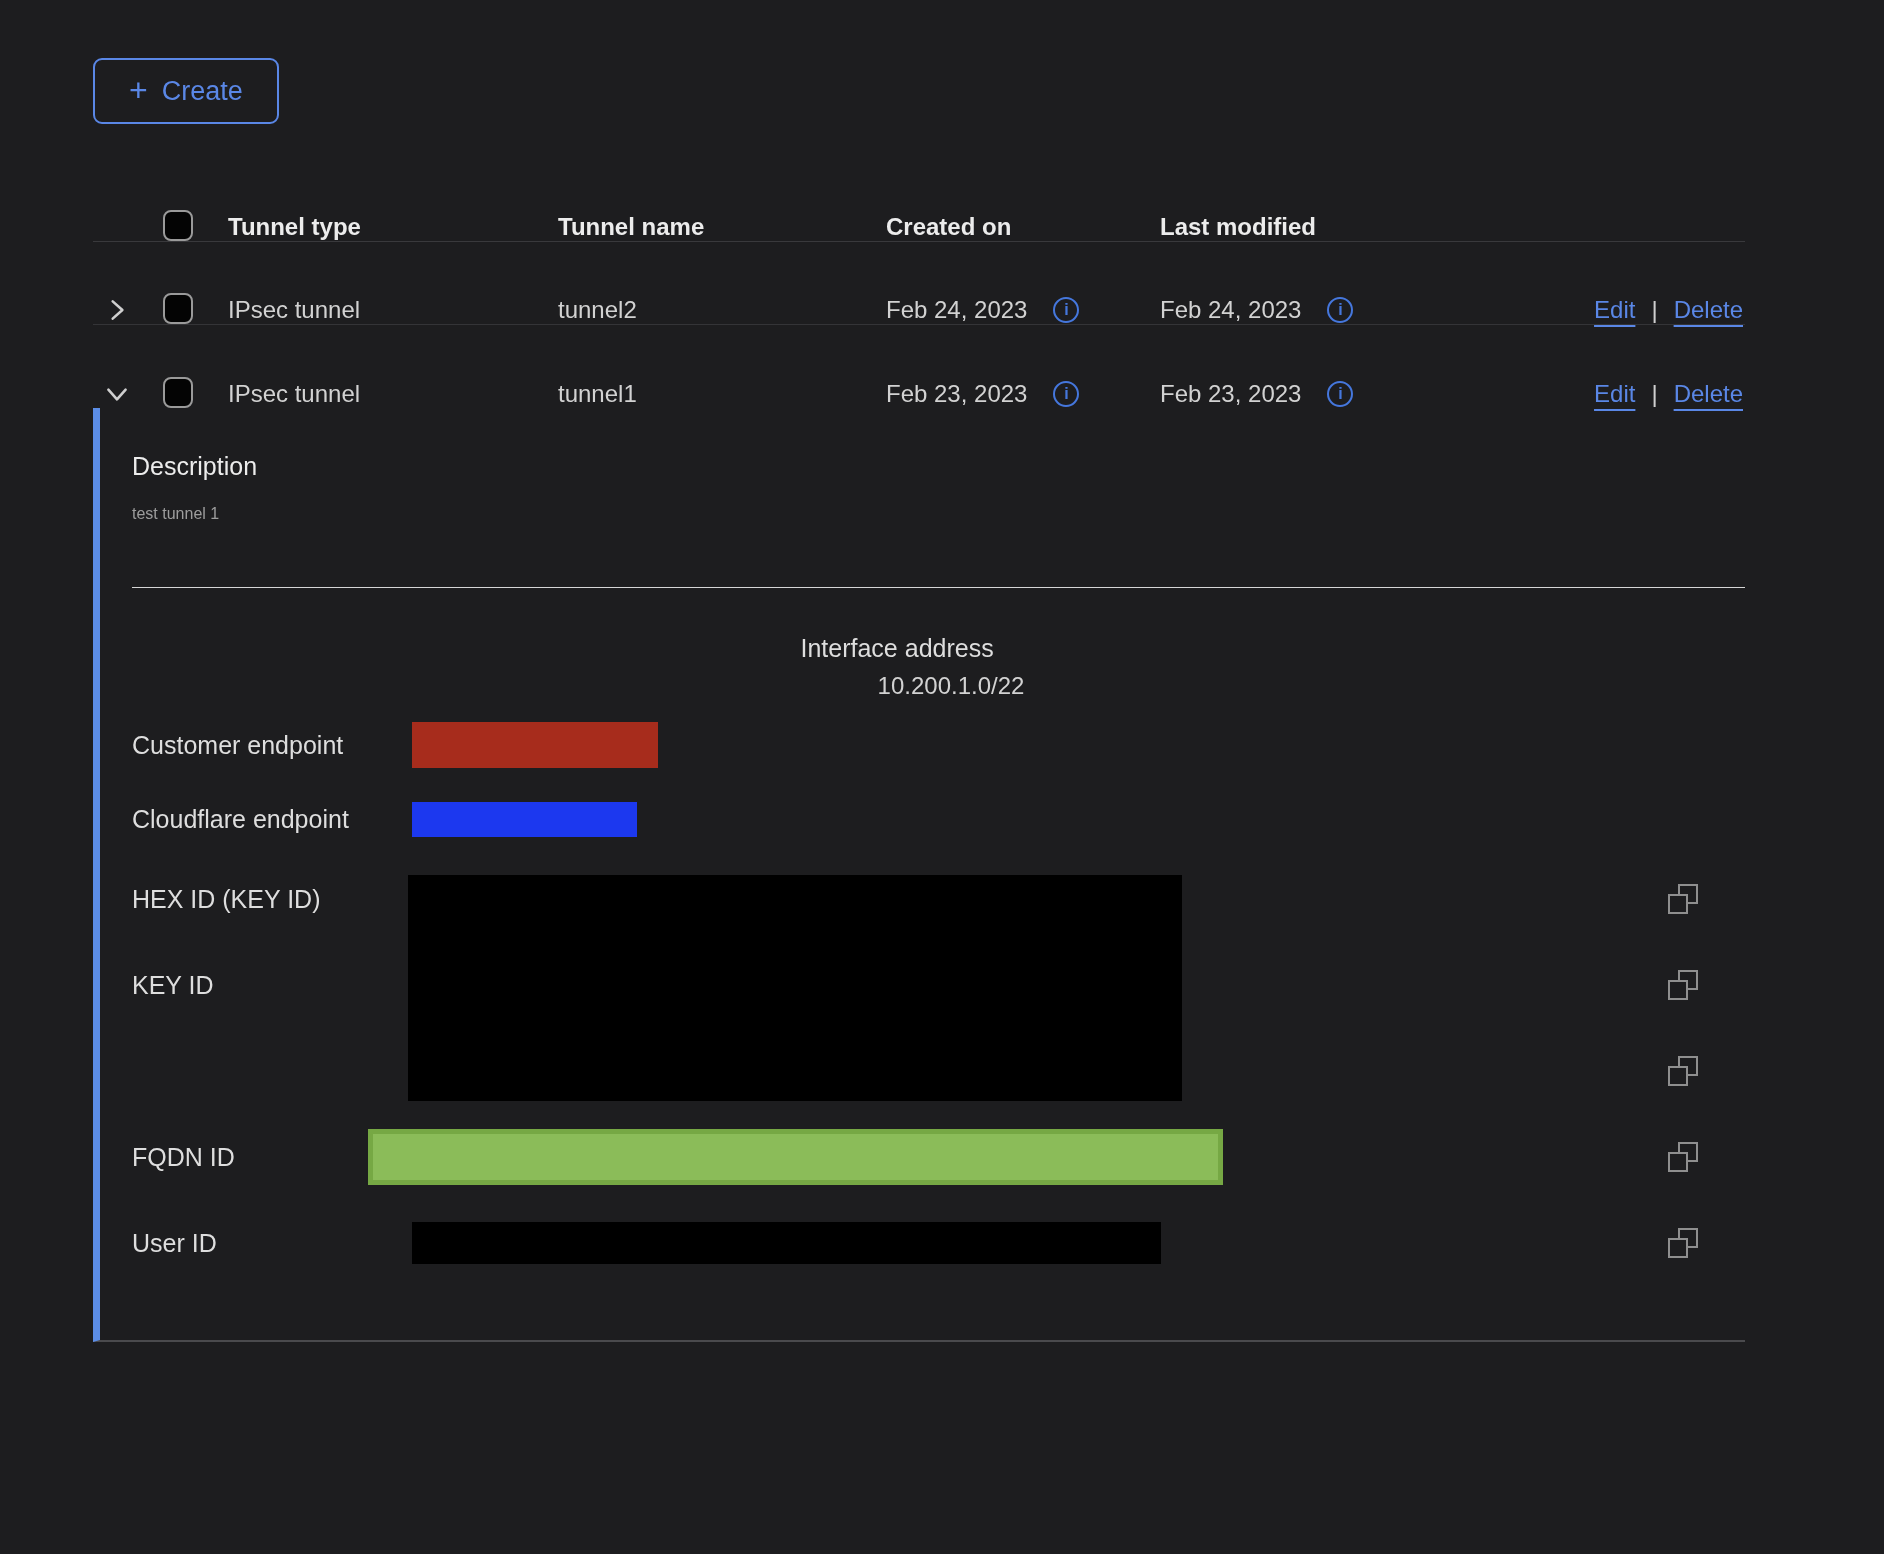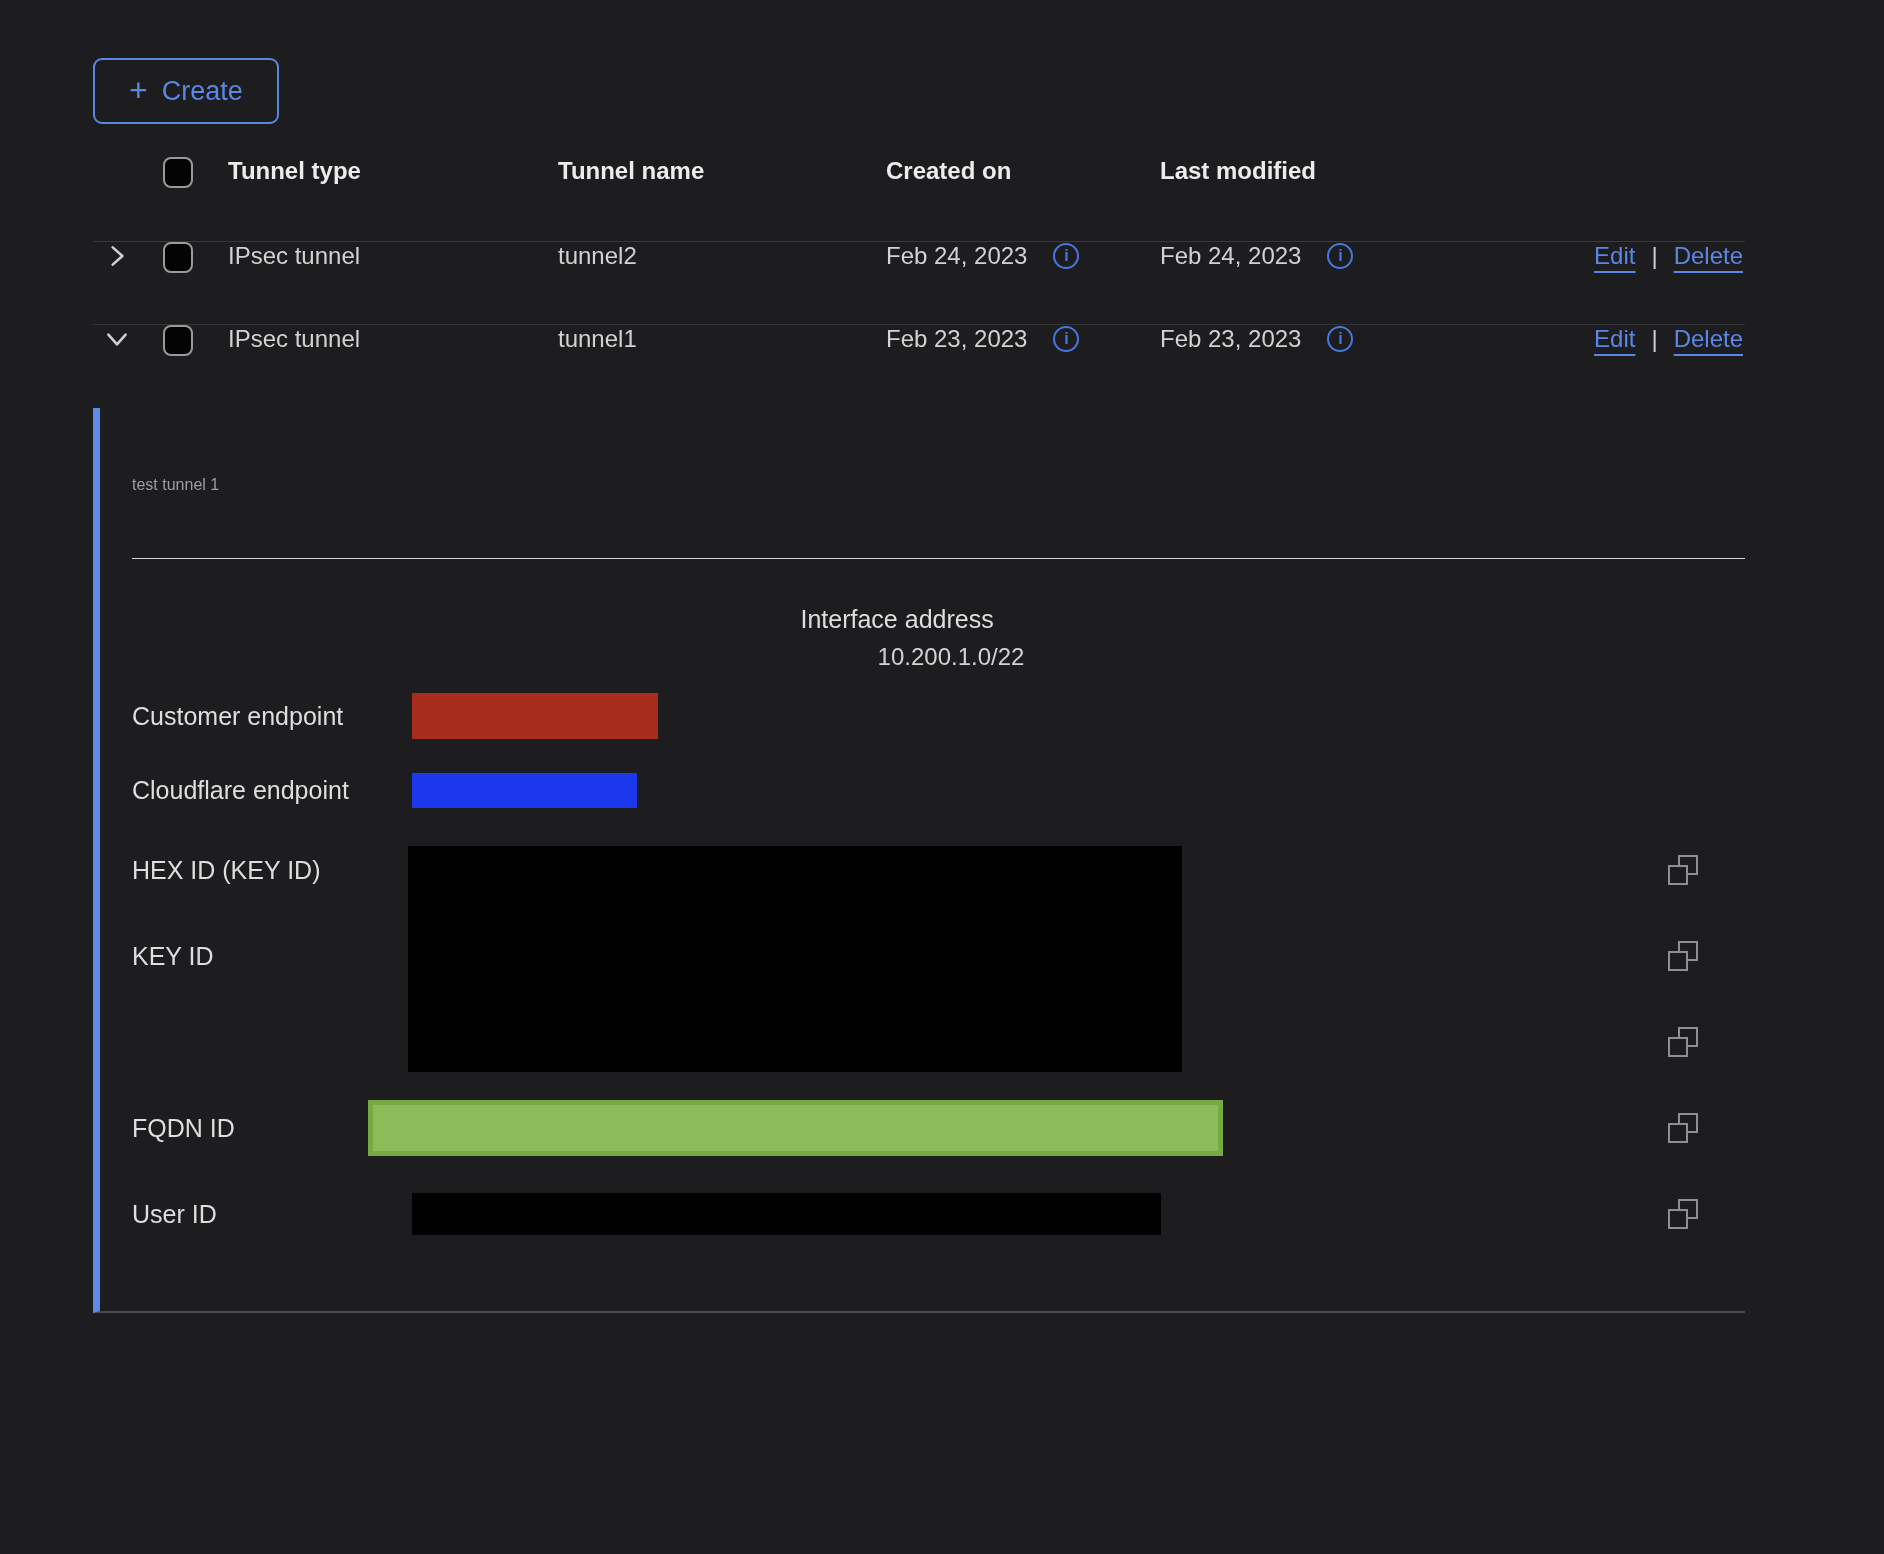--- a/index.html
+++ b/index.html
@@ -25,21 +25,21 @@
     height:66px; padding:0 34px; background:transparent;
     border:2px solid var(--c-blue); border-radius:9px;
     color:var(--c-blue); font-size:27px; cursor:pointer;
     font-family:inherit;
   }
   .create-btn .plus{ font-size:32px; font-weight:300; line-height:1; margin-top:-3px; }
 
   
   .tbl{ margin-top:33px; }
   .t-row{
-    display:flex; align-items:flex-start; height:83px;
+    display:flex; align-items:flex-end; height:83px;
   }
   .t-head{ height:85px; border-bottom:1px solid var(--c-dividerDark); color:var(--c-textPrimary); font-weight:700; }
   .t-body-row{ border-bottom:1px solid #343437; color:var(--c-textSecondary); }
   .t-body-row.expanded{ border-bottom:none; }
   .col-exp{ width:70px; display:flex; align-items:center; padding-left:10px; flex-shrink:0; }
   .col-chk{ width:65px; flex-shrink:0; display:flex; align-items:center; }
   .col-type{ width:330px; flex-shrink:0; }
   .col-name{ width:328px; flex-shrink:0; }
   .col-created{ width:274px; flex-shrink:0; display:flex; align-items:center; gap:26px; }
   .col-modified{ width:333px; flex-shrink:0; display:flex; align-items:center; gap:26px; }
@@ -194,20 +194,21 @@
       </div>
       <div class="col-actions">
         <span class="link">Edit</span>
         <span class="pipe">|</span>
         <span class="link">Delete</span>
       </div>
     </div>
 
     <div class="panel">
 
+      <div class="desc-label">Description</div>
       <div class="desc-value">test tunnel 1</div>
 
 
       <div class="panel-divider"></div>
 
       <div class="detail-row row-interface">
         <div class="detail-label">Interface address</div>
         <div class="detail-value">
             <span class="interface-val">10.200.1.0/22</span>
           </div>

